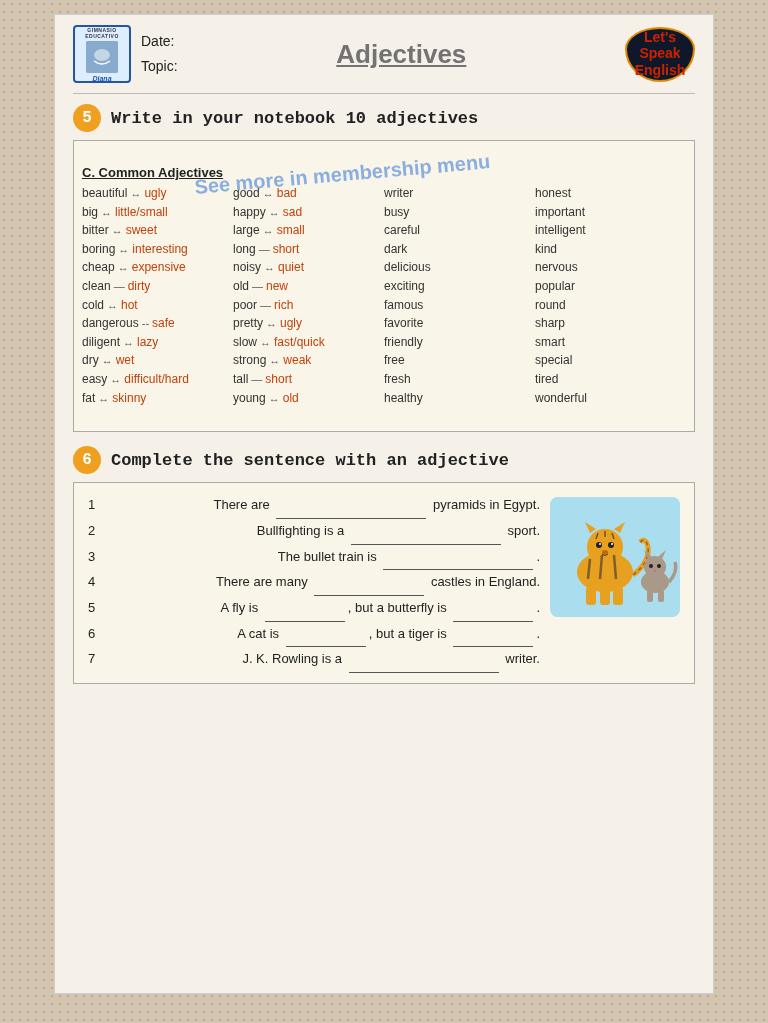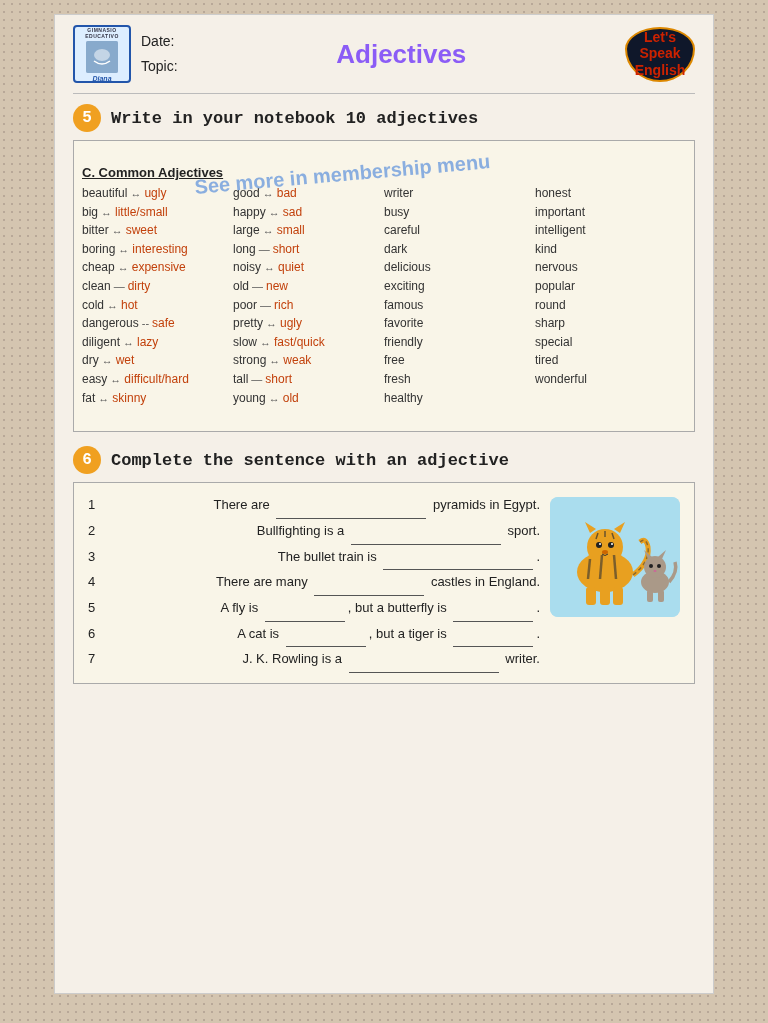--- a/index.html
+++ b/index.html
@@ -77,23 +77,24 @@
 
     .date-topic {
       font-size: 14px;
       line-height: 1.8;
       color: #222;
     }
 
     .page-title {
       font-size: 26px;
       font-weight: bold;
-      color: #8b5cf6;
+      color: #737373;
       text-align: center;
       flex: 1;
+      text-decoration: underline;
     }
 
     .lets-speak {
       width: 70px;
       height: 55px;
       background: #0f172a;
       border-radius: 50% 50% 50% 50% / 40% 40% 60% 60%;
       display: flex;
       flex-direction: column;
       align-items: center;
@@ -163,20 +164,21 @@
 
     .adj-grid {
       display: grid;
       grid-template-columns: 1fr 1fr 1fr 1fr;
       gap: 0;
     }
 
     .adj-col {
       display: flex;
       flex-direction: column;
+      justify-content: space-between;
     }
 
     .adj-row {
       display: flex;
       align-items: baseline;
       gap: 2px;
       line-height: 1.55;
       font-size: 12px;
     }
 
@@ -456,20 +458,21 @@
 
       <div class="adj-col">
         <div class="adj-single">honest</div>
         <div class="adj-single">important</div>
         <div class="adj-single">intelligent</div>
         <div class="adj-single">kind</div>
         <div class="adj-single">nervous</div>
         <div class="adj-single">popular</div>
         <div class="adj-single">round</div>
         <div class="adj-single">sharp</div>
+        <div class="adj-single">smart</div>
         <div class="adj-single">special</div>
         <div class="adj-single">tired</div>
         <div class="adj-single">wonderful</div>
       </div>
     </div>
   </div>
 
   <div class="section-header">
     <div class="section-num">6</div>
     <span>Complete the sentence with an adjective</span>

